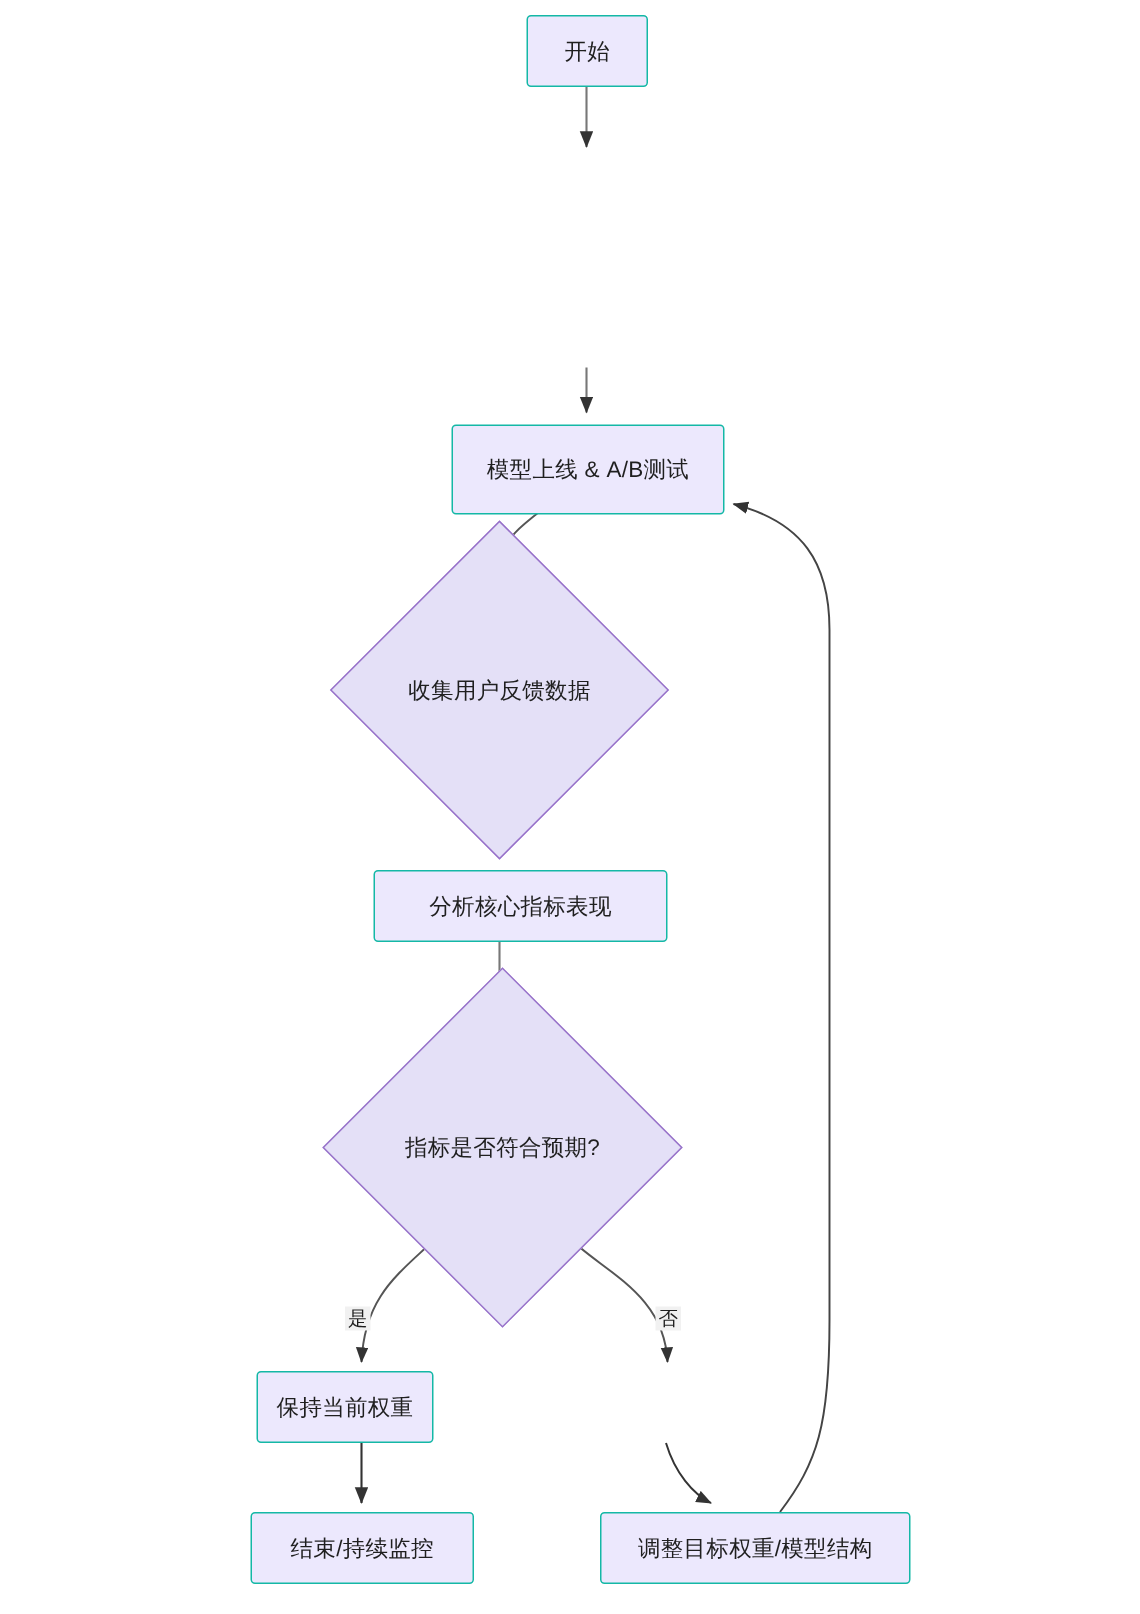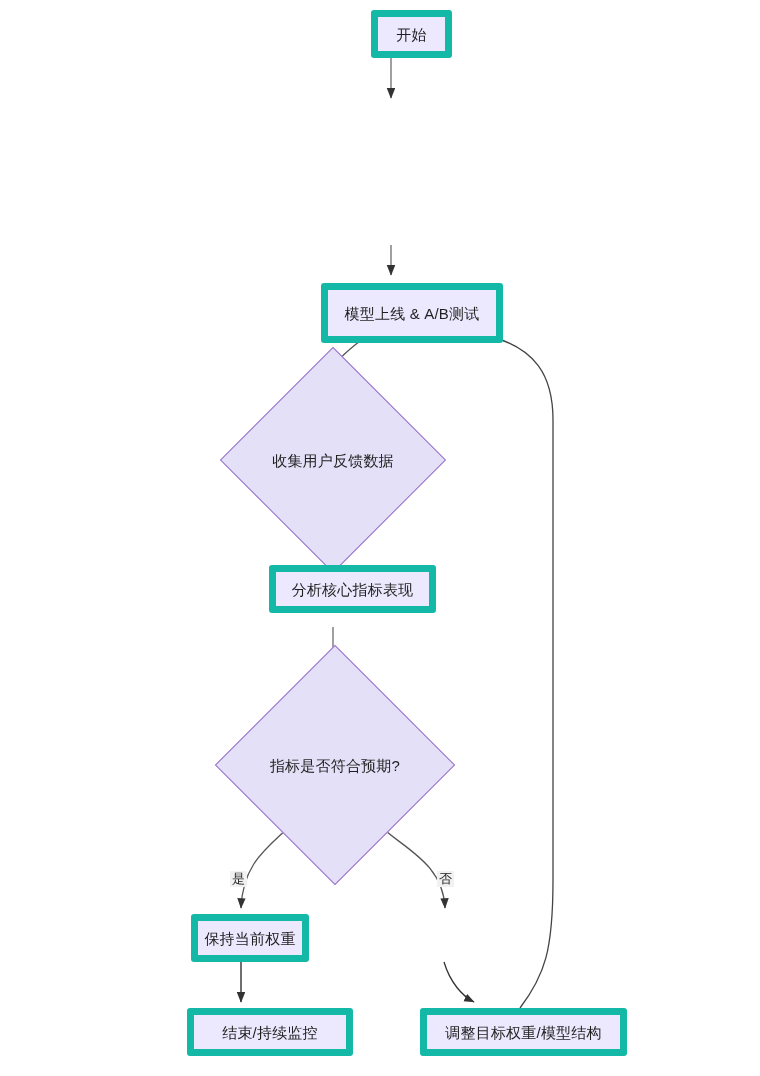--- a/index.html
+++ b/index.html
@@ -26,23 +26,22 @@
   }
   .node {
     position: absolute;
     box-sizing: border-box;
     display: flex;
     align-items: center;
     justify-content: center;
   }
   .node-rect {
     background: #ece8fd;
-    border: 7px solid #14b8a6;
+    border: 1px solid #14b8a6;
     border-radius: 3px;
-    margin-left: 20px;
   }
   .node-label {
     font-size: 15px;
     color: #1f1f1f;
     line-height: 1;
     white-space: nowrap;
     letter-spacing: 0.2px;
   }
   .node-diamond {
     background: transparent;
@@ -113,38 +112,38 @@
 
   <div class="node node-rect" style="left:301px; top:283px; width:182px; height:60px;">
     <span class="node-label">模型上线 &amp; A/B测试</span>
   </div>
 
   <div class="node node-diamond" style="left:253px; top:380px; width:160px; height:160px;">
     <div class="diamond-shape"></div>
     <span class="node-label diamond-text">收集用户反馈数据</span>
   </div>
 
-  <div class="node node-rect" style="left:249px; top:565px; width:167px; height:48px;">
+  <div class="node node-rect" style="left:249px; top:580px; width:196px; height:48px;">
     <span class="node-label">分析核心指标表现</span>
   </div>
 
   <div class="node node-diamond" style="left:250px; top:680px; width:170px; height:170px;">
     <div class="diamond-shape"></div>
     <span class="node-label diamond-text">指标是否符合预期?</span>
   </div>
 
   <div class="edge-label" style="left:230px; top:871px;"><span>是</span></div>
   <div class="edge-label" style="left:437px; top:871px;"><span>否</span></div>
 
   <div class="node node-rect" style="left:171px; top:914px; width:118px; height:48px;">
     <span class="node-label">保持当前权重</span>
   </div>
 
 
-  <div class="node node-rect" style="left:167px; top:1008px; width:166px; height:48px;text-align:right;">
+  <div class="node node-rect" style="left:167px; top:1008px; width:149px; height:48px;text-align:right;">
     <span class="node-label">结束/持续监控</span>
   </div>
 
   <div class="node node-rect" style="left:400px; top:1008px; width:207px; height:48px;">
     <span class="node-label">调整目标权重/模型结构</span>
   </div>
 
 </div>
 
 </body></html>

